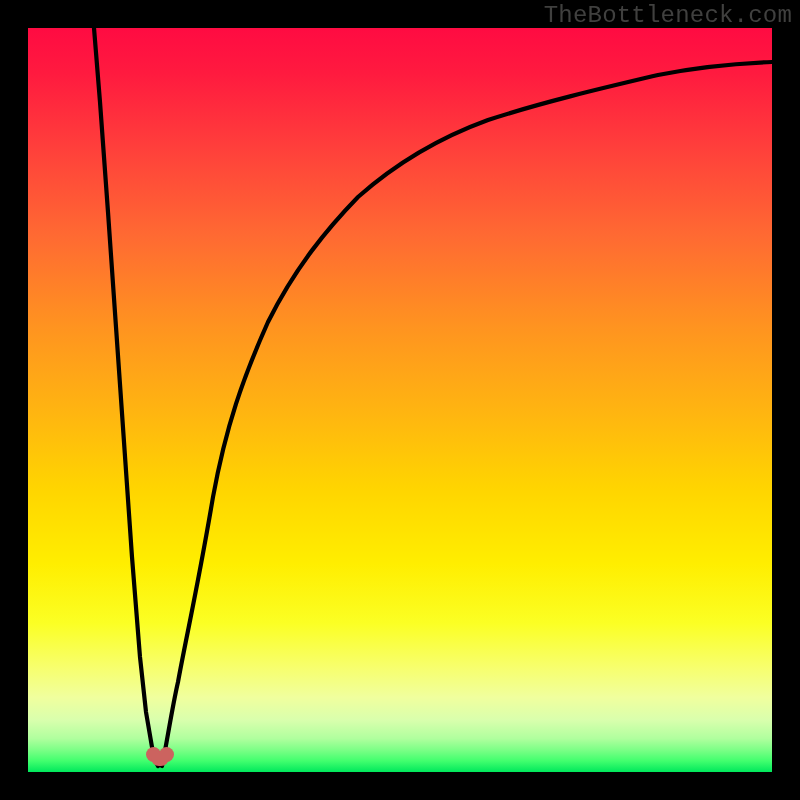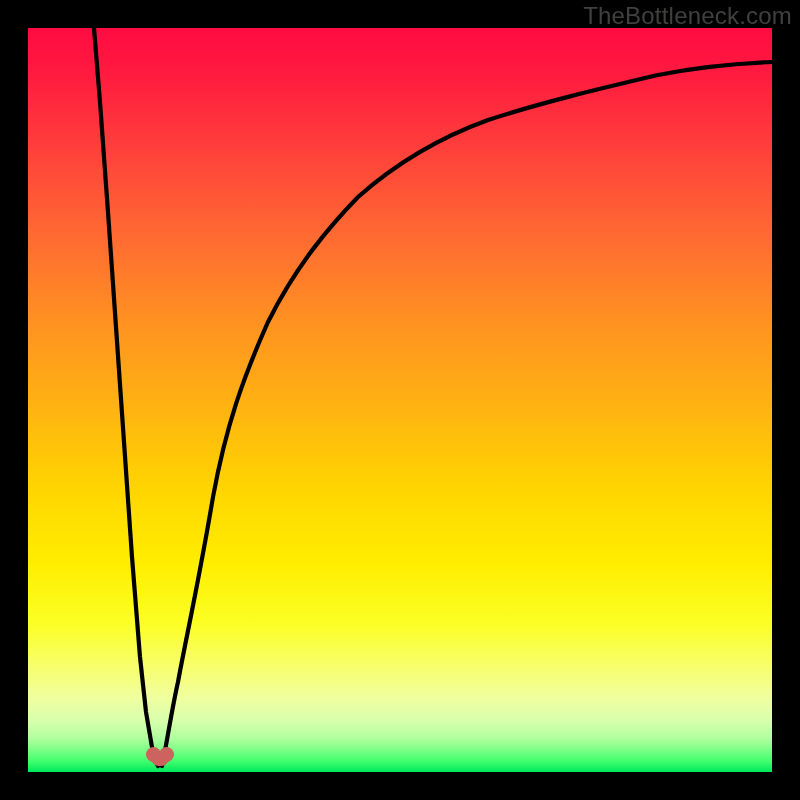--- a/index.html
+++ b/index.html
@@ -9,20 +9,21 @@
     height: 800px;
     background: #000;
     overflow: hidden;
     font-family: Arial, Helvetica, sans-serif;
   }
   .outer {
     position: relative;
     width: 800px;
     height: 796px;
     background: #000;
+    font-family: Liberation Mono, monospace;
   }
   .plot {
     position: absolute;
     left: 28px;
     top: 28px;
     width: 744px;
     height: 744px;
     overflow: hidden;
   }
   .gradient {

